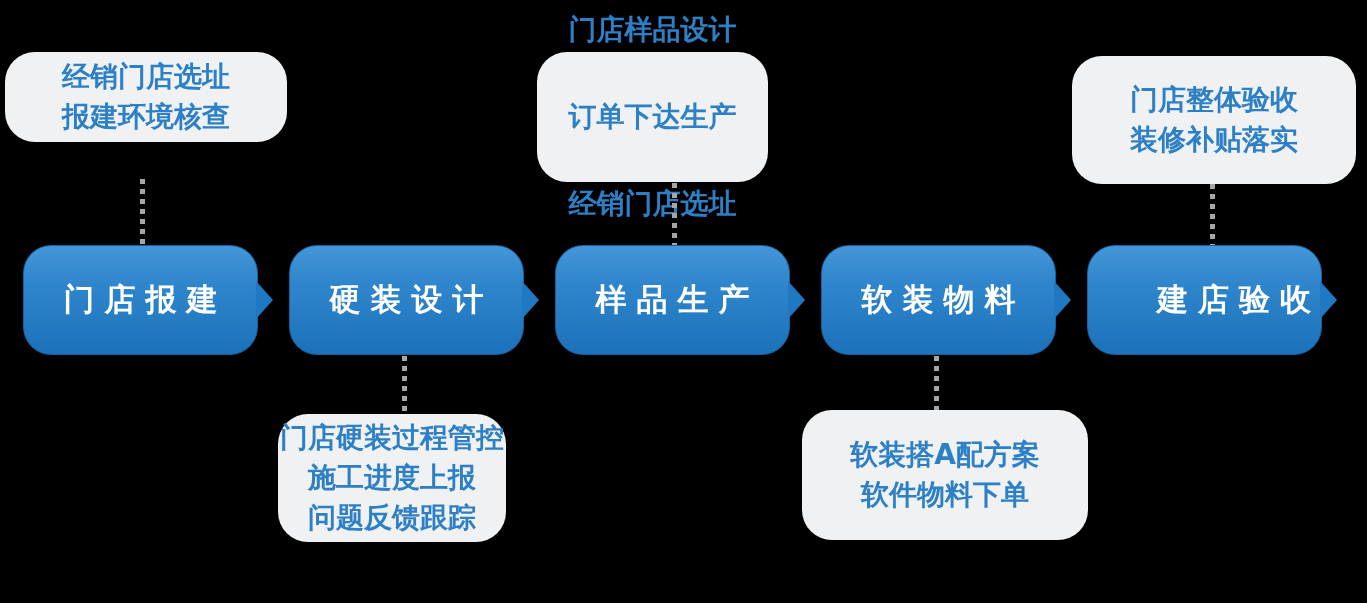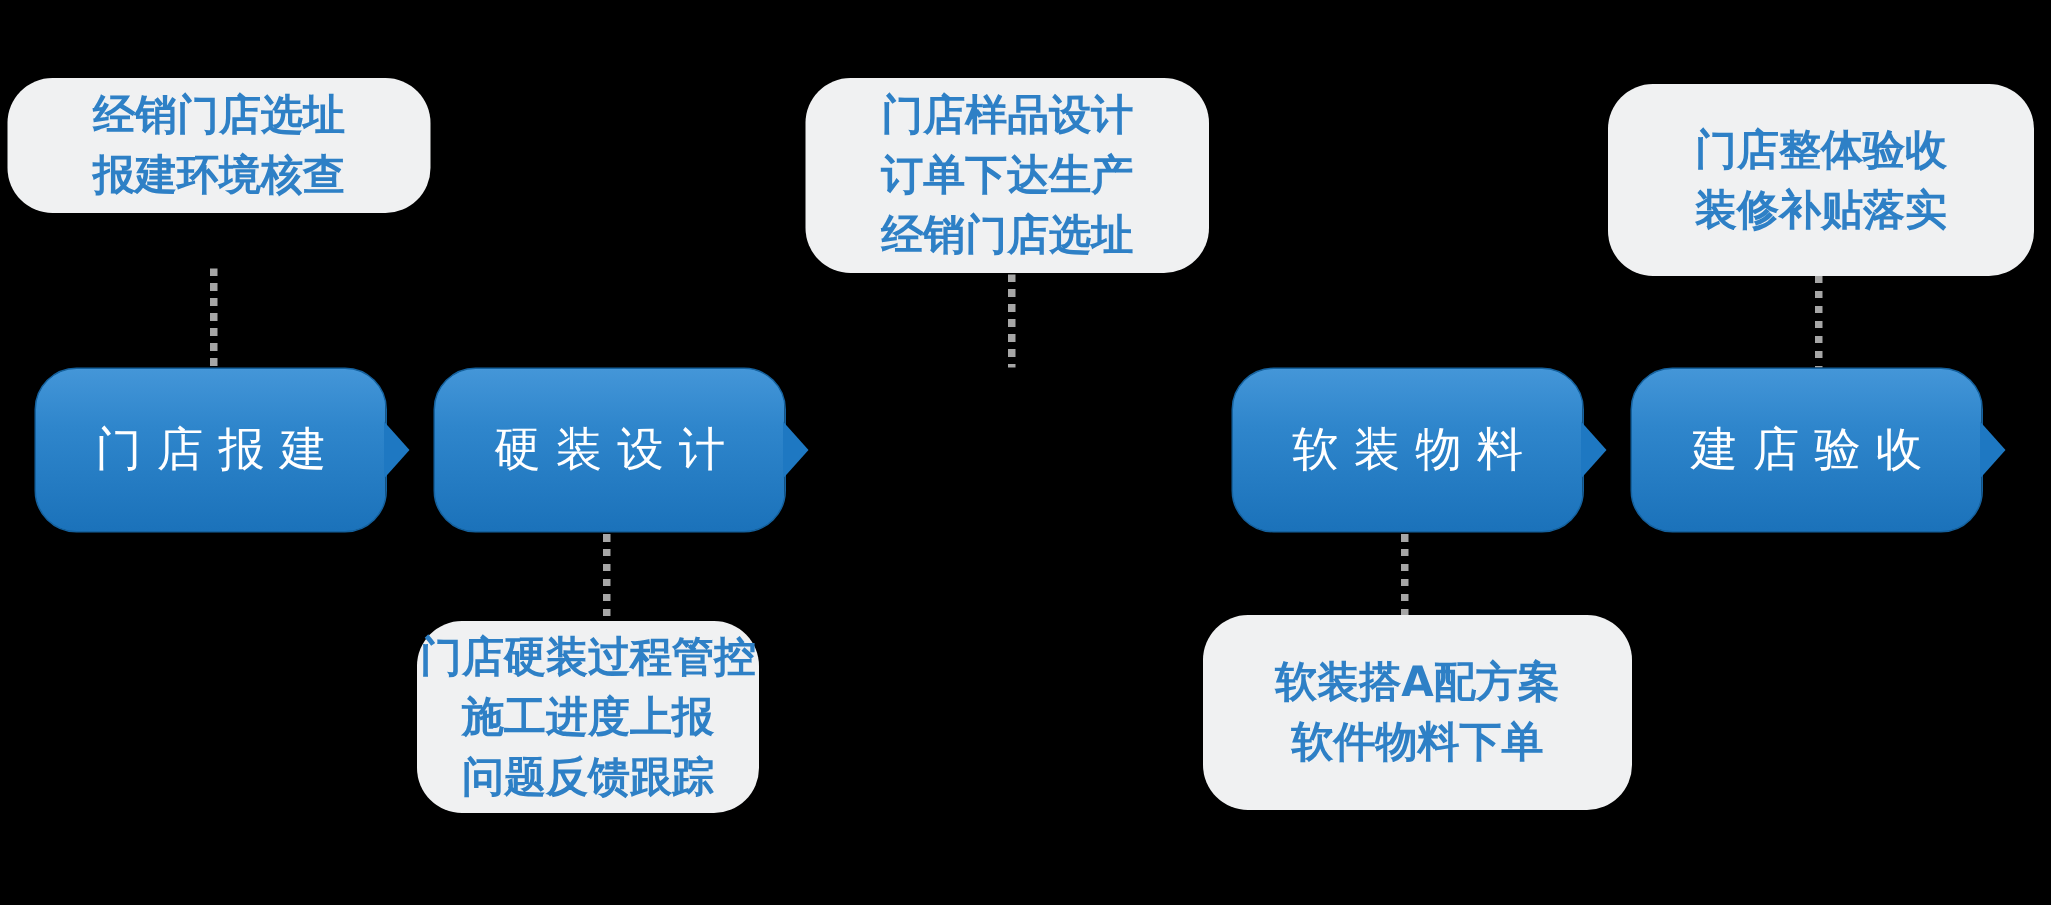--- a/index.html
+++ b/index.html
@@ -25,21 +25,21 @@
     background: linear-gradient(180deg, #4496d8 0%, #2f86cc 35%, #1b72ba 100%);
     border: 1px solid #15629f;
     box-sizing: border-box;
     display: flex;
     align-items: center;
     justify-content: center;
   }
   .stage-box .stage-label {
     color: #ffffff;
     font-size: 31px;
-    font-weight: normal;
+    font-weight: bold;
     letter-spacing: 10px;
     padding-left: 10px;
     white-space: nowrap;
   }
   .stage-arrow {
     position: absolute;
     right: -16px;
     top: 50%;
     transform: translateY(-50%);
     width: 0;
@@ -80,21 +80,21 @@
 </head>
 <body>
 
 <div id="stage">
 
   <div class="callout" style="left:5px; top:52px; width:282px; height:90px;">
     <span class="callout-line">经销门店选址</span>
     <span class="callout-line">报建环境核查</span>
   </div>
 
-  <div class="callout" style="left:537px; top:52px; width:269px; height:130px;">
+  <div class="callout" style="left:537px; top:52px; width:231px; height:130px;gap:47px;">
     <span class="callout-line">门店样品设计</span>
     <span class="callout-line">订单下达生产</span>
     <span class="callout-line">经销门店选址</span>
   </div>
 
   <div class="callout" style="left:1072px; top:56px; width:284px; height:128px;text-align:center;">
     <span class="callout-line">门店整体验收</span>
     <span class="callout-line">装修补贴落实</span>
   </div>
 
@@ -118,24 +118,28 @@
   <div class="stage-box" style="left:23px;">
     <span class="stage-label">门店报建</span>
     <span class="stage-arrow"></span>
   </div>
 
   <div class="stage-box" style="left:289px;">
     <span class="stage-label">硬装设计</span>
     <span class="stage-arrow"></span>
   </div>
 
+  <div class="stage-box" style="left:555px;">
+    <span class="stage-label">样品生产</span>
+    <span class="stage-arrow"></span>
+  </div>
 
   <div class="stage-box" style="left:821px;">
     <span class="stage-label">软装物料</span>
     <span class="stage-arrow"></span>
   </div>
 
-  <div class="stage-box" style="left:1087px;">
+  <div class="stage-box" style="left:1087px;justify-content:flex-end;">
     <span class="stage-label">建店验收</span>
     <span class="stage-arrow"></span>
   </div>
 
 </div>
 
 </body></html>

